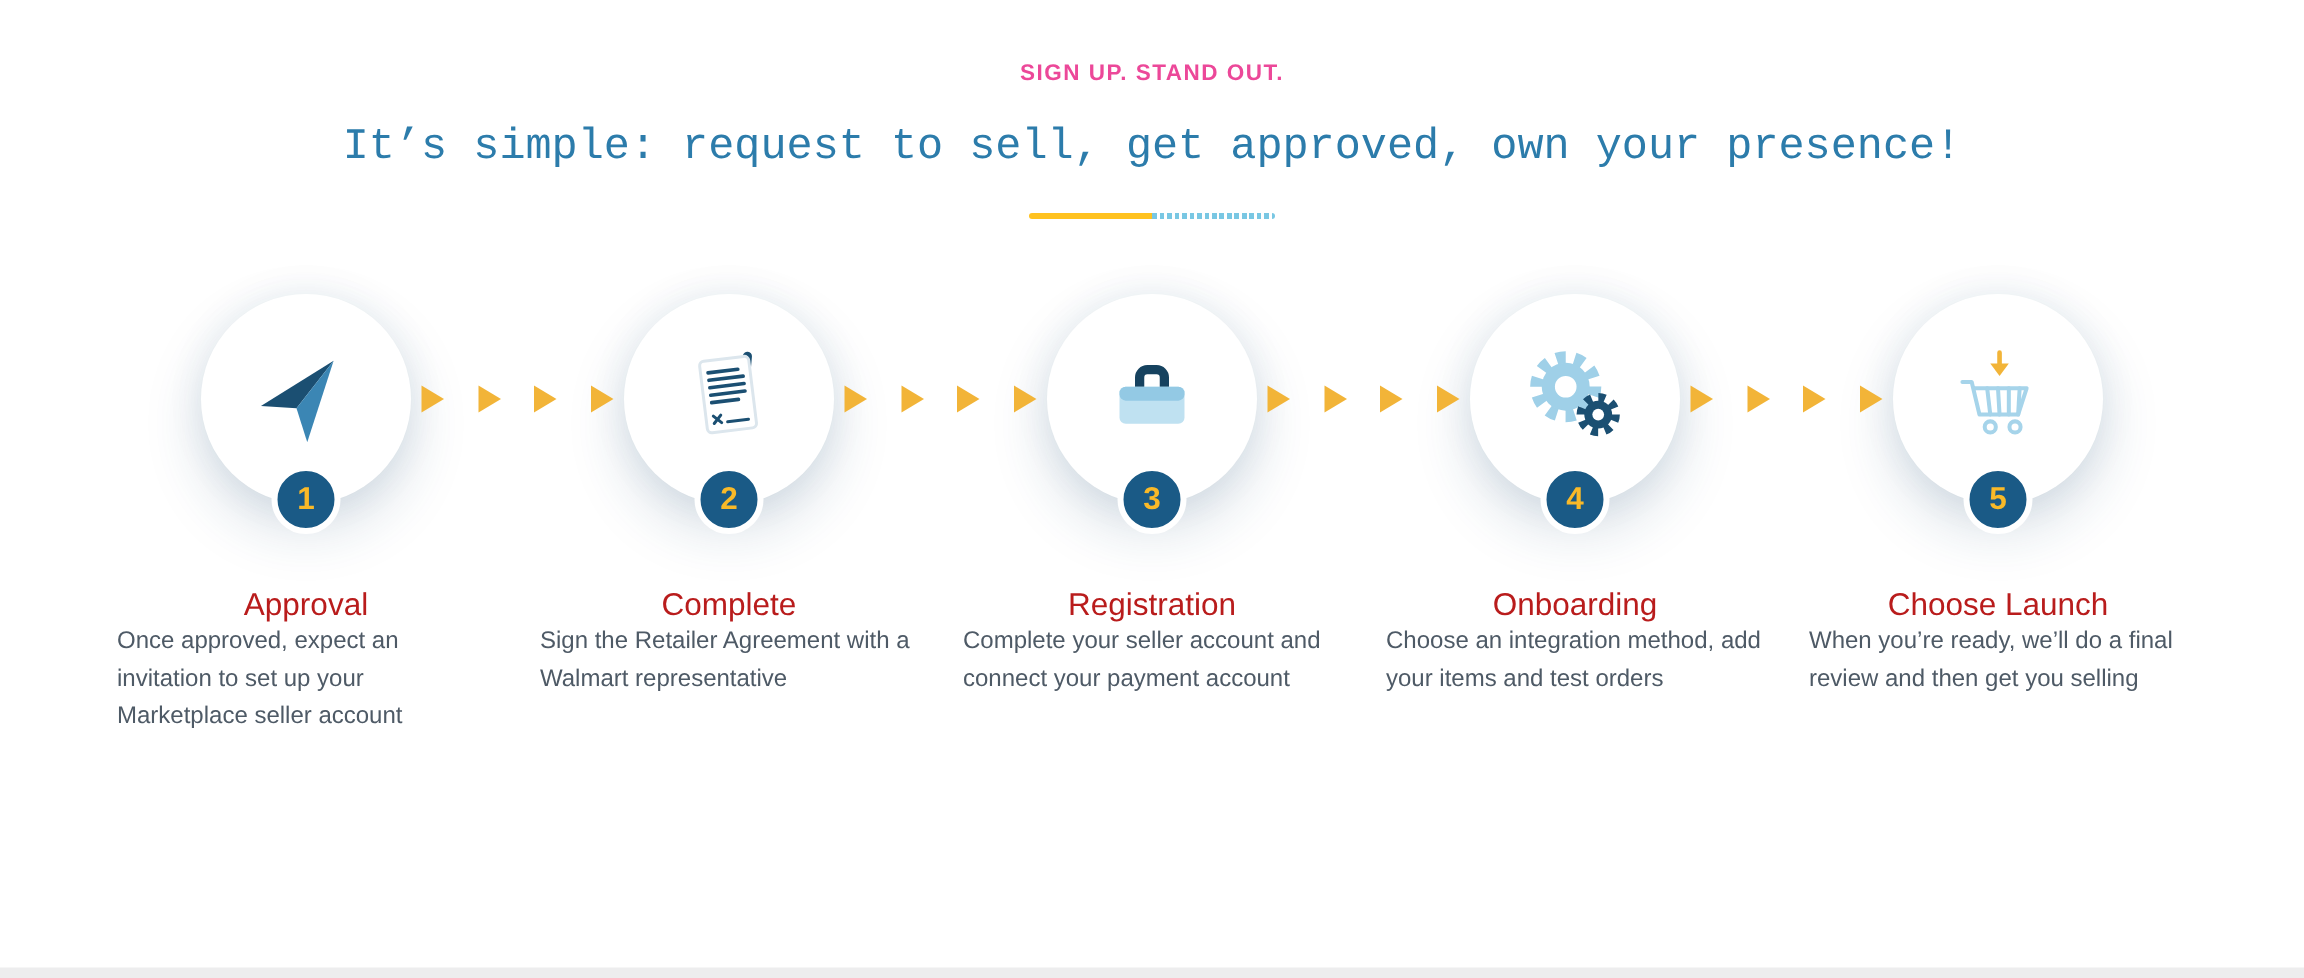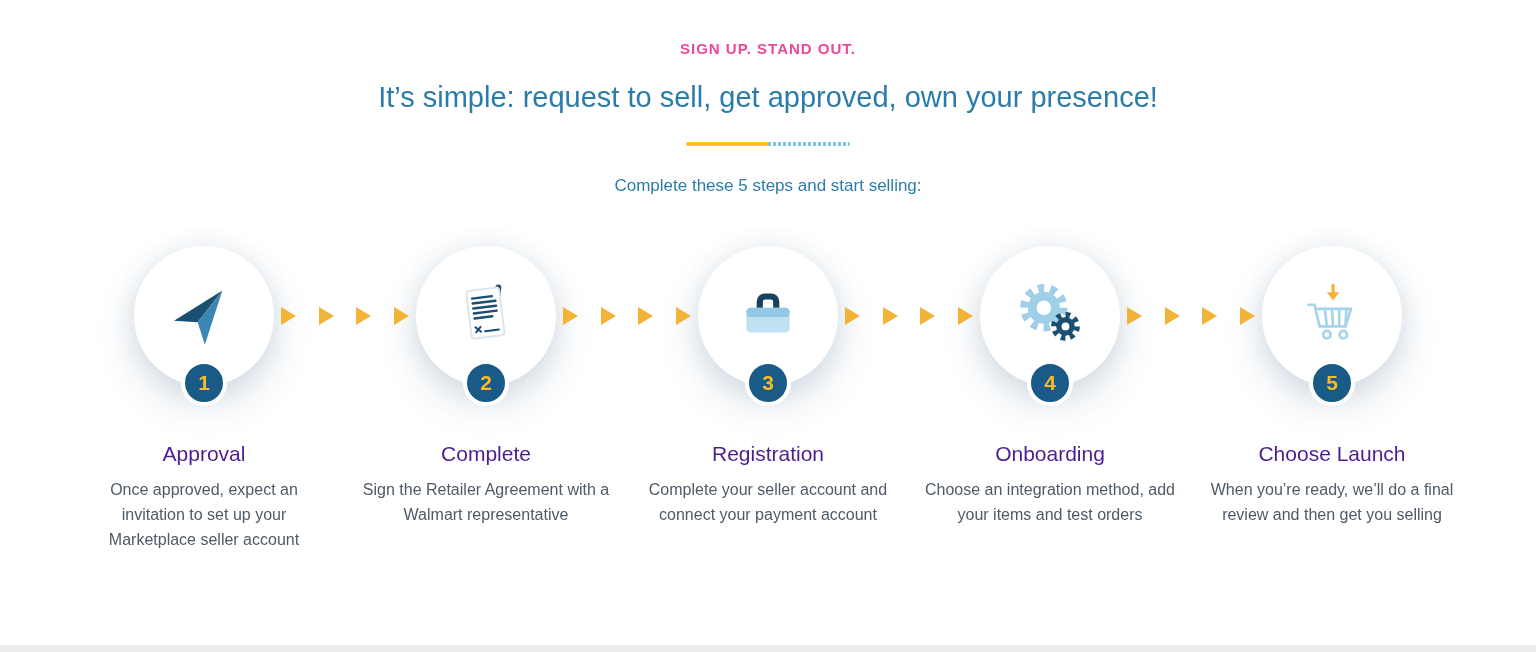--- a/index.html
+++ b/index.html
@@ -5,21 +5,21 @@
   html,body{margin:0;padding:0;background:#ffffff;}
   .page{
     width:1536px;height:652px;position:relative;background:#ffffff;overflow:hidden;
     font-family:"Liberation Sans", sans-serif;
   }
   .eyebrow{
     margin-top:40px;text-align:center;font-size:15px;font-weight:700;
     letter-spacing:1px;color:#ec4899;
   }
   .main-title{
-    margin:24px 0 0;text-align:center;font-size:29px;font-weight:500;color:#2c7cab;
+    margin:24px 0 0;text-align:center;font-size:29px;font-weight:500;color:#2c7cab;font-family:Liberation Mono, monospace;
   }
   .divider{width:164px;height:4px;margin:28px auto 0;display:flex;border-radius:2px;overflow:hidden;}
   .divider-left{flex:1;background:#ffc220;}
   .divider-right{flex:1;background:repeating-linear-gradient(90deg,#79c7e3 0 3px,#ffffff 3px 5px);}
   .subtitle{margin-top:30px;text-align:center;font-size:17px;font-weight:500;color:#2c7cab;}
 
   .steps-row{
     display:flex;justify-content:center;align-items:flex-start;margin-top:50px;
   }
   .step{width:282px;display:flex;flex-direction:column;align-items:center;position:relative;}
@@ -27,24 +27,24 @@
     width:140px;height:140px;border-radius:50%;background:#ffffff;
     box-shadow:0 16px 38px rgba(26,74,110,.18), 0 0 26px rgba(26,74,110,.07);
     display:flex;align-items:center;justify-content:center;
   }
   .badge{
     width:46px;height:46px;margin-top:-26px;border-radius:50%;
     background:#1a5a86;border:4px solid #ffffff;box-sizing:border-box;
     display:flex;align-items:center;justify-content:center;
     font-size:21px;font-weight:700;color:#f9b928;position:relative;z-index:2;
   }
-  .step-title{margin-top:36px;font-size:21px;font-weight:500;color:#4c1d95;text-align:center;}
+  .step-title{margin-top:36px;font-size:21px;font-weight:500;color:#b91c1c;text-align:center;}
   .step-desc{
-    margin-top:12px;max-width:252px;font-size:16px;line-height:1.55;
-    color:#4e5a66;text-align:center;
+    max-width:252px;font-size:16px;line-height:1.55;
+    color:#4e5a66;
   }
   .connector{
     position:absolute;top:61px;left:calc(50% + 77px);width:128px;
     display:flex;justify-content:space-between;align-items:center;z-index:1;
   }
   .tri{
     width:0;height:0;border-top:9px solid transparent;border-bottom:9px solid transparent;
     border-left:15px solid #f2b438;
   }
   .bottom-strip{position:absolute;left:0;right:0;bottom:0;height:7px;background:#ededee;}
@@ -55,21 +55,20 @@
 <div class="page">
 
   <div class="eyebrow">SIGN UP. STAND OUT.</div>
   <h1 class="main-title">It’s simple: request to sell, get approved, own your presence!</h1>
 
   <div class="divider">
     <span class="divider-left"></span>
     <span class="divider-right"></span>
   </div>
 
-  <div class="subtitle">Complete these 5 steps and start selling:</div>
 
   <div class="steps-row">
 
     <div class="step">
       <div class="circle">
         <span>
           <svg viewBox="0 0 64 64" width="66" height="66" aria-hidden="true">
             <g transform="rotate(38 32 32)">
               <polygon points="32,3 13,55 32,42" fill="#1b4f72"></polygon>
               <polygon points="32,3 51,55 32,42" fill="#3b86b4"></polygon>

